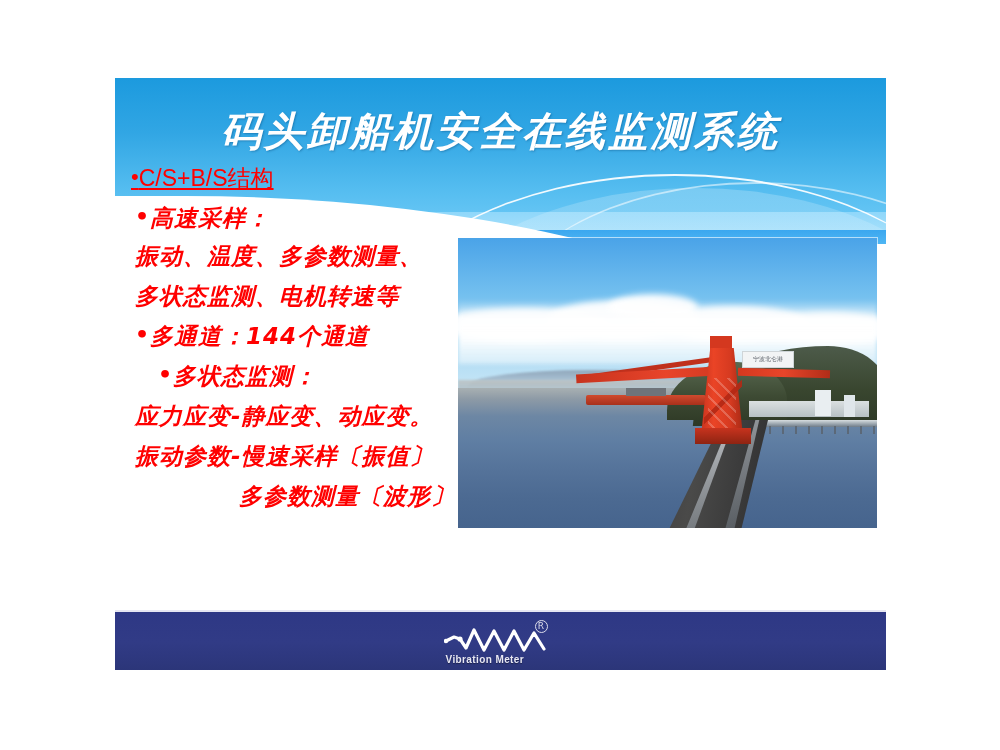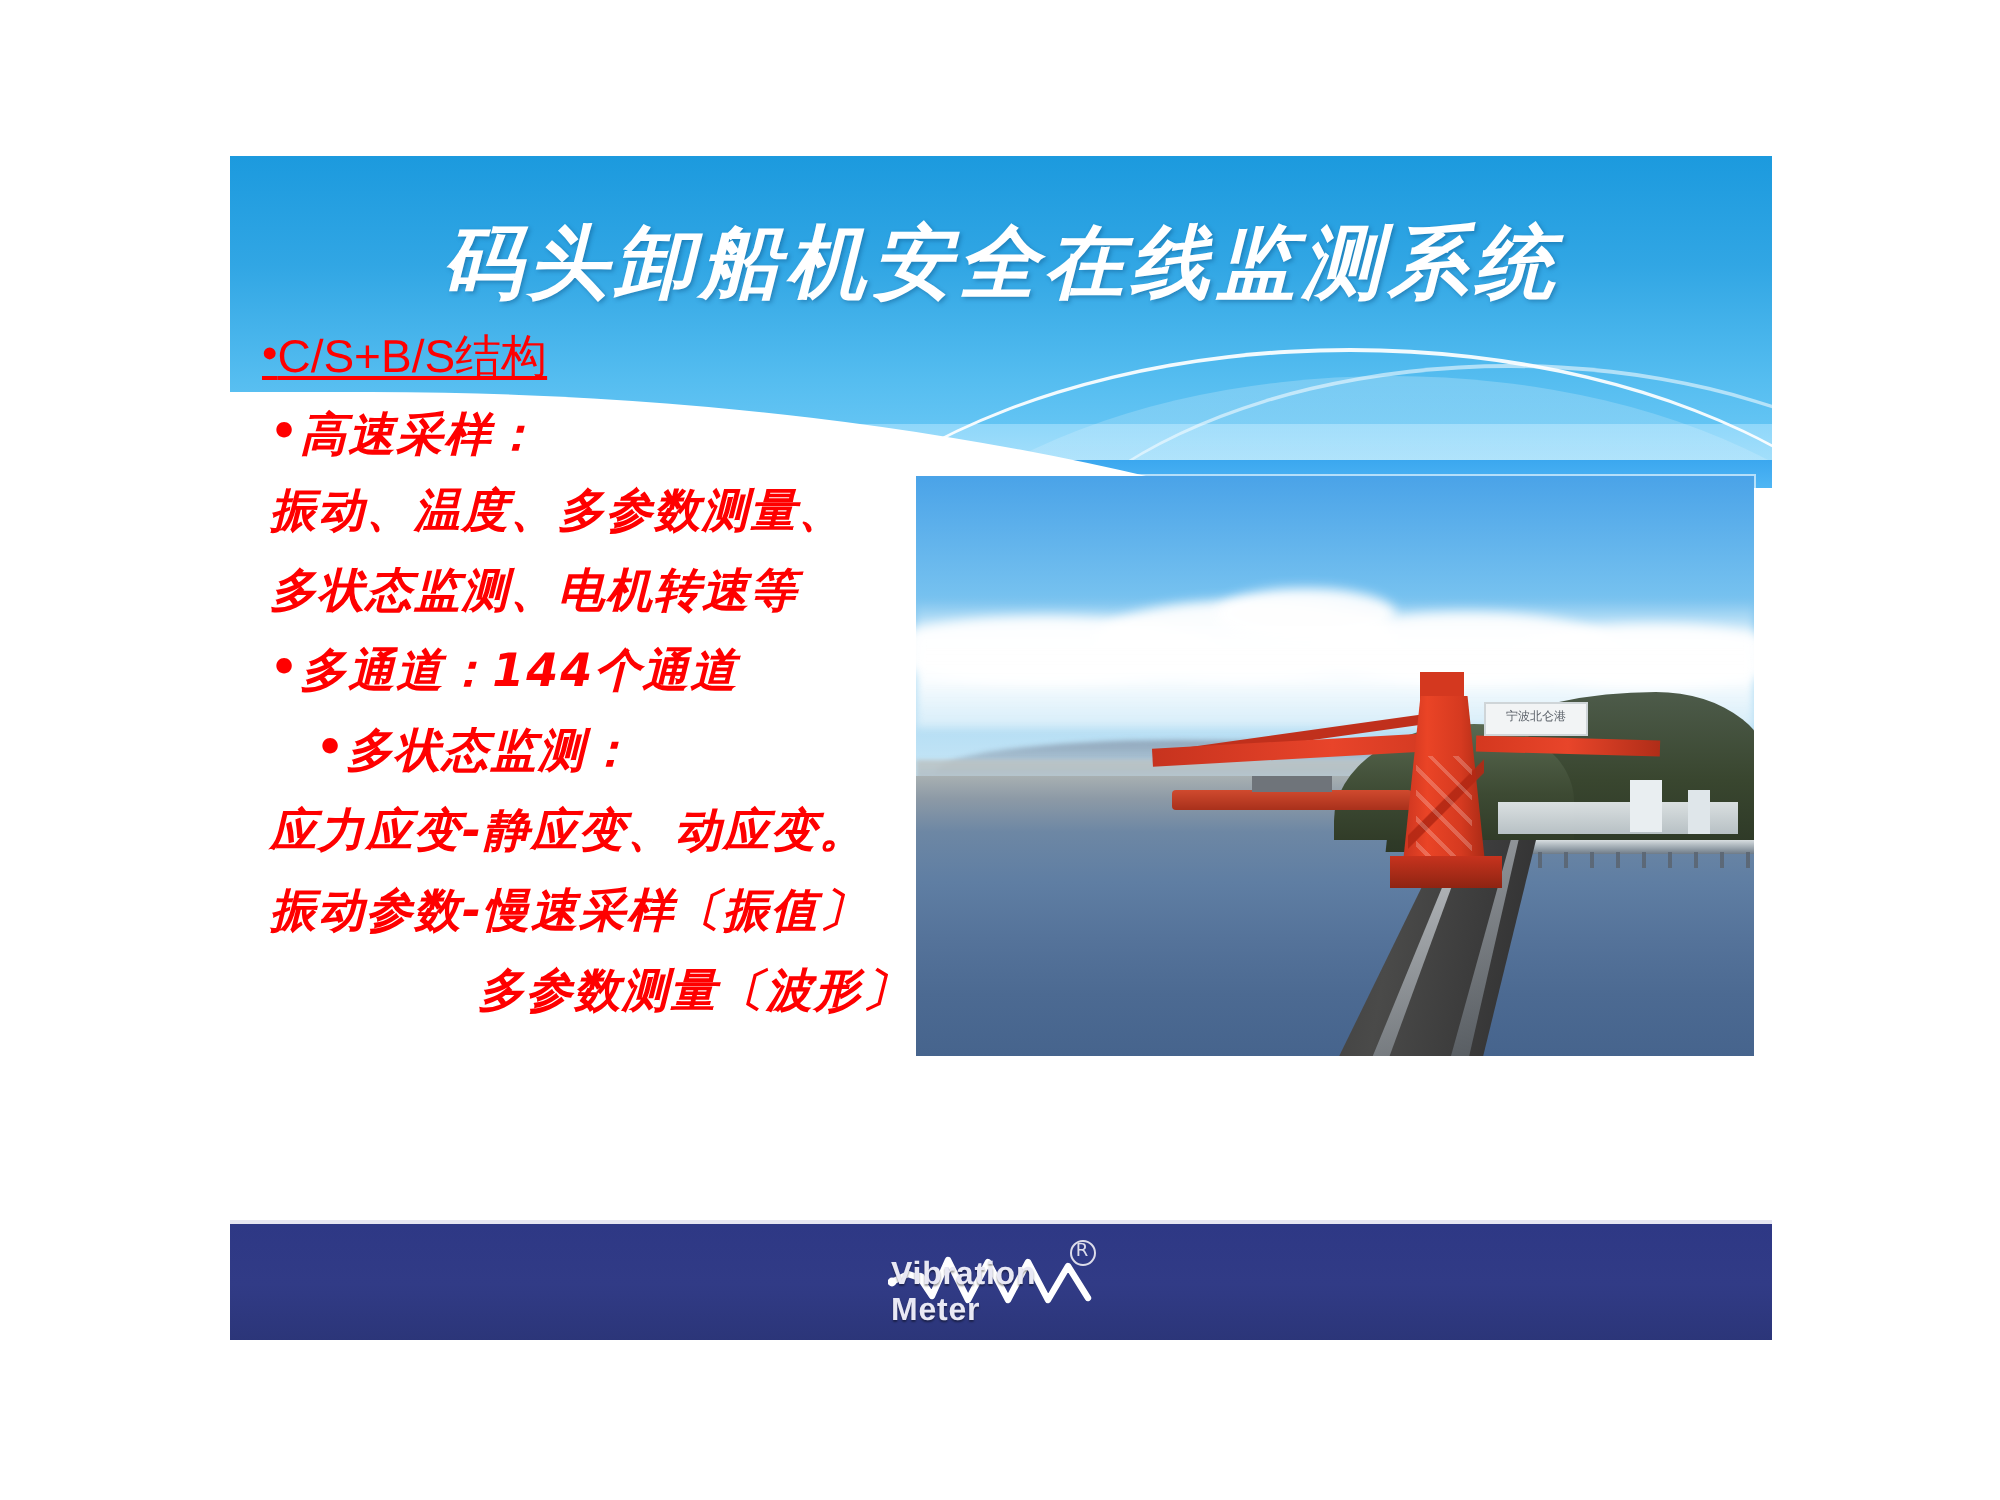--- a/index.html
+++ b/index.html
@@ -337,21 +337,21 @@
     width: 11px; height: 11px;
     line-height: 10px;
     text-align: center;
     font-family: "DejaVu Sans", sans-serif;
   }
   .logo-mark { position: absolute; left: 2px; top: 6px; }
   .logo-text {
     position: absolute;
     left: 4px; bottom: 0px;
     color: #e8e8f4;
-    font-size: 16px;
+    font-size: 10px;
     font-weight: bold;
     letter-spacing: 0.4px;
     font-family: "Liberation Sans", sans-serif;
     text-shadow: 0 1px 1px rgba(0,0,0,0.4);
   }
   .company-block {
     display: flex;
     flex-direction: column;
     align-items: center;
     justify-content: center;

